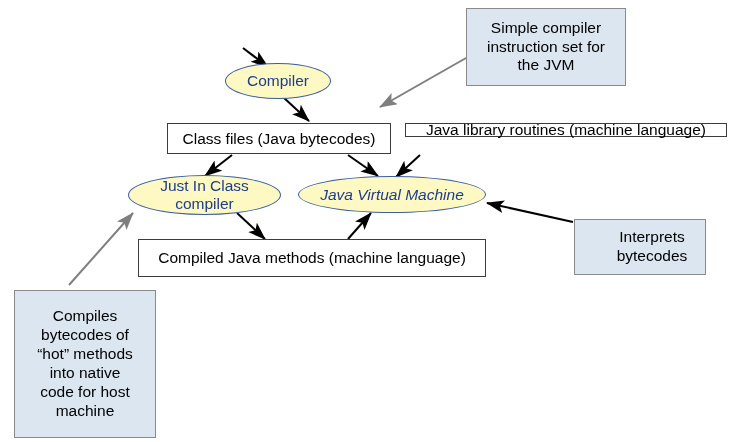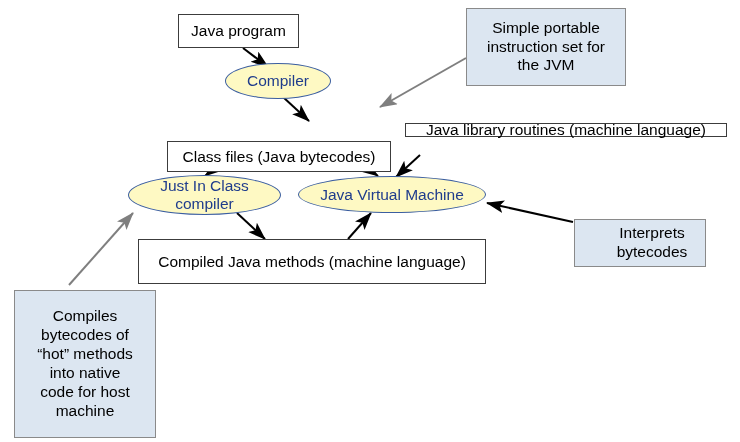--- a/index.html
+++ b/index.html
@@ -88,56 +88,53 @@
 
     <line x1="348" y1="239" x2="371" y2="213" stroke="#000000" stroke-width="2" marker-end="url(#arrow-black)"></line>
 
     <line x1="466" y1="58" x2="380" y2="107" stroke="#7f7f7f" stroke-width="2" marker-end="url(#arrow-gray)"></line>
 
     <line x1="573" y1="222" x2="487" y2="203" stroke="#000000" stroke-width="2" marker-end="url(#arrow-black)"></line>
 
     <line x1="69" y1="285" x2="133" y2="213" stroke="#7f7f7f" stroke-width="2" marker-end="url(#arrow-gray)"></line>
   </svg>
 
-  <div class="node rect-node" style="left:178px; top:14px; width:121px; height:34px;">
-    <span>Java program</span>
-  </div>
 
   <div class="node ellipse-node" style="left:225px; top:63px; width:106px; height:36px;">
     <span>Compiler</span>
   </div>
 
-  <div class="node rect-node" style="left:167px; top:123px; width:224px; height:31px;margin-top:18px;">
+  <div class="node rect-node" style="left:167px; top:123px; width:224px; height:31px;">
     <span>Class files (Java bytecodes)</span>
   </div>
 
   <div class="node rect-node" style="left:405px; top:123px; width:322px; height:14px;">
     <span>Java library routines (machine language)</span>
   </div>
 
   <div class="node ellipse-node multiline" style="left:128px; top:175px; width:153px; height:40px;">
     <span class="multiline">Just In Class
 compiler</span>
   </div>
 
-  <div class="node ellipse-node" style="left:298px; top:176px; width:188px; height:37px;">
+  <div class="node ellipse-node" style="left:298px; top:176px; width:188px; height:37px;font-style:italic;">
     <span>Java Virtual Machine</span>
   </div>
 
-  <div class="node rect-node" style="left:138px; top:239px; width:348px; height:45px;">
+  <div class="node rect-node" style="left:138px; top:239px; width:348px; height:38px;">
     <span>Compiled Java methods (machine language)</span>
   </div>
 
   <div class="node callout-node multiline" style="left:466px; top:8px; width:160px; height:78px;">
-    <span class="multiline">Simple portable
+    <span class="multiline">Simple compiler
 instruction set for
 the JVM</span>
   </div>
 
-  <div class="node callout-node multiline" style="left:574px; top:219px; width:132px; height:48px;padding-left:28px;">
+  <div class="node callout-node multiline" style="left:574px; top:219px; width:132px; height:56px;padding-left:28px;">
     <span class="multiline">Interprets
 bytecodes</span>
   </div>
 
   <div class="node callout-node multiline" style="left:14px; top:290px; width:142px; height:148px;">
     <span class="multiline">Compiles
 bytecodes of
 “hot” methods
 into native
 code for host

